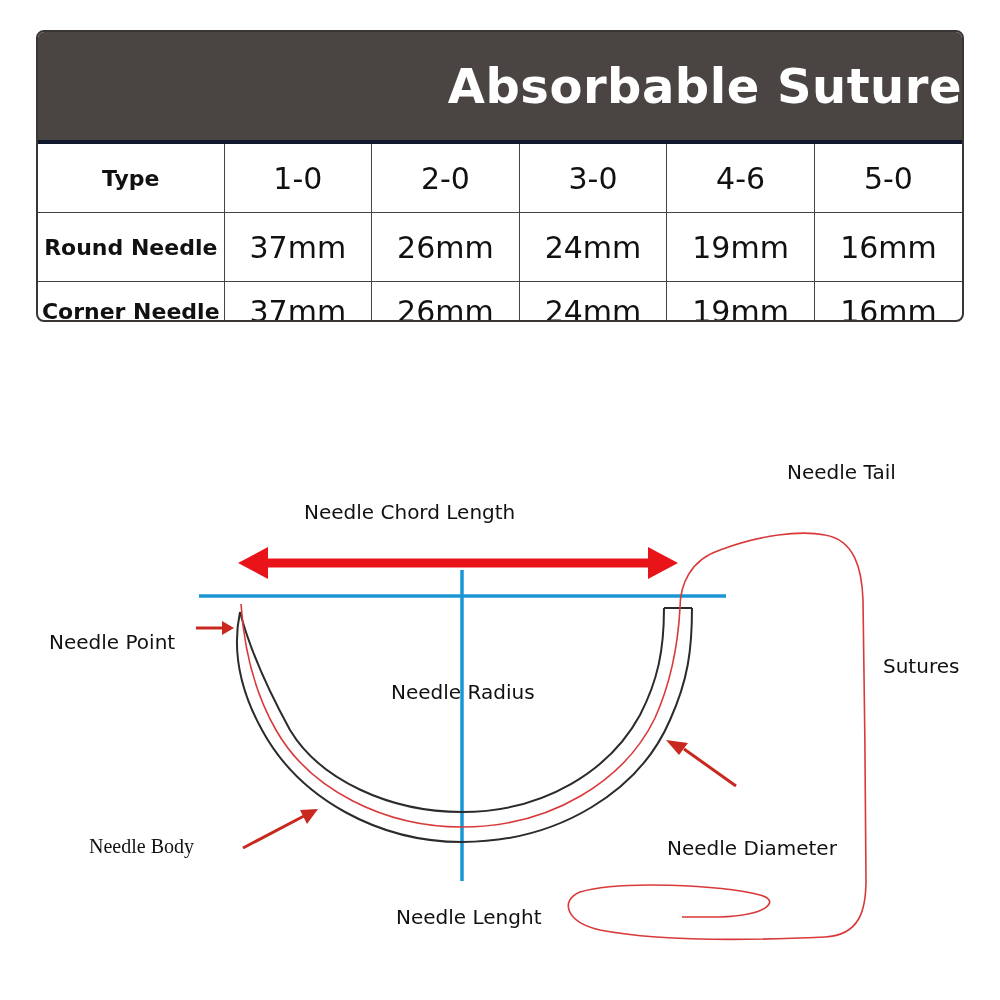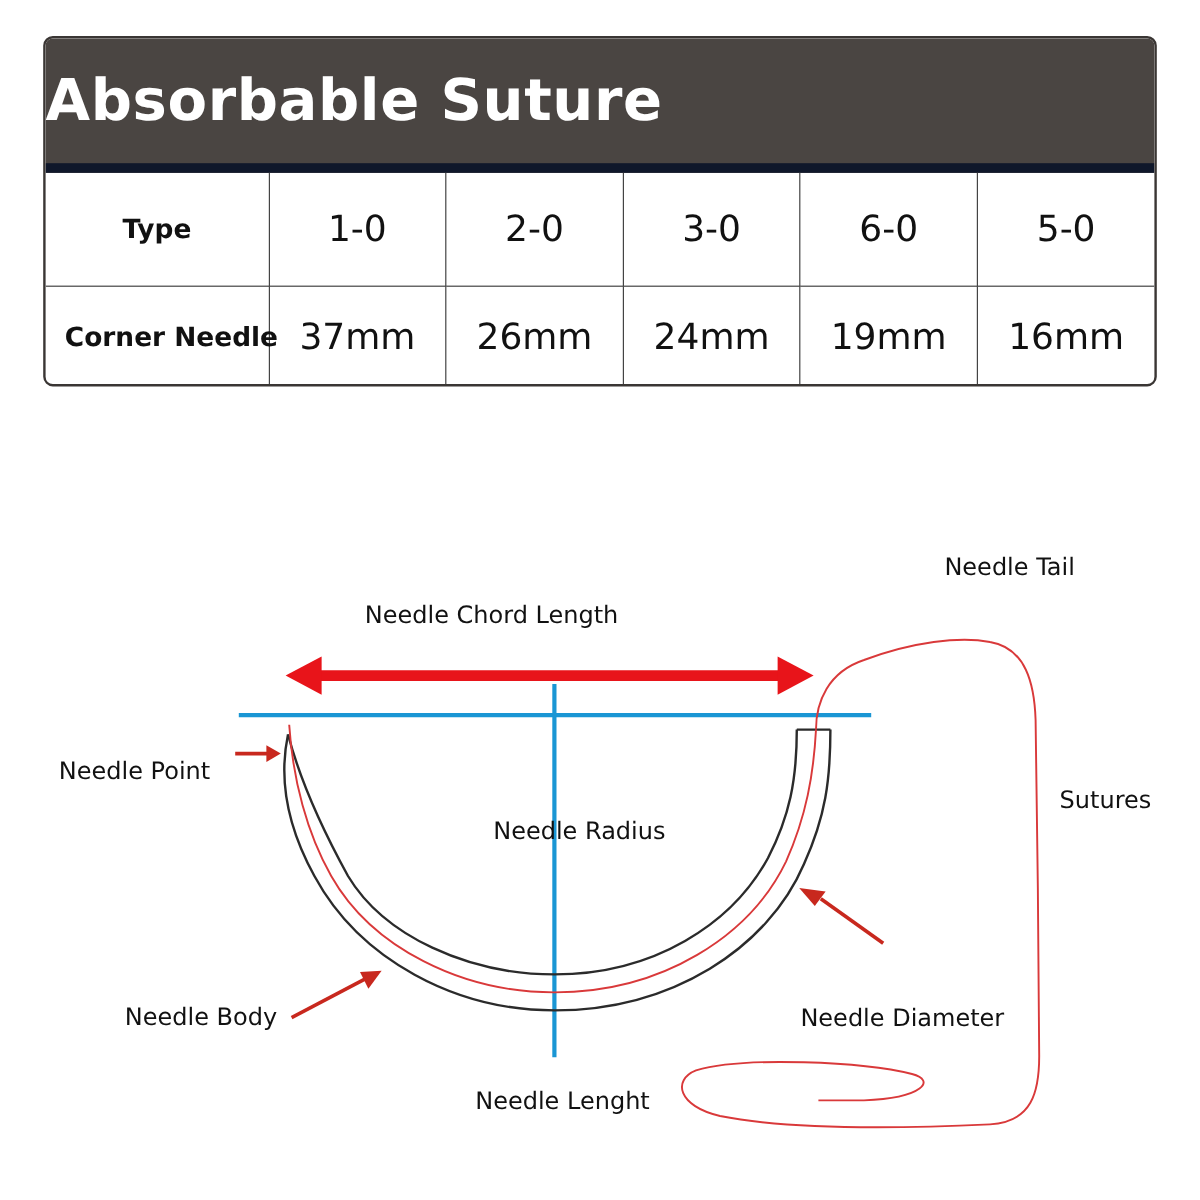--- a/index.html
+++ b/index.html
@@ -25,41 +25,41 @@
       border-radius: 8px;
       overflow: hidden;
       box-sizing: border-box;
       background: #ffffff;
     }
     .table-header {
       height: 112px;
       background: #4a4542;
       display: flex;
       align-items: center;
-      justify-content: flex-start;
-      border-bottom: 8px solid #0f172a;
+      justify-content: flex-end;
+      border-bottom: 4px solid #0f172a;
       box-sizing: border-box;
     }
     .table-title {
       color: #ffffff;
       font-weight: bold;
       font-size: 48px;
       letter-spacing: 0.5px;
     }
     table.grid {
       width: 100%;
       border-collapse: collapse;
       table-layout: fixed;
     }
     table.grid td {
       border-right: 1.5px solid #444;
       border-bottom: 1.5px solid #444;
       text-align: center;
       vertical-align: middle;
-      padding: 16px;
+      padding: 3px;
       font-size: 30px;
       color: #111;
     }
     table.grid td:last-child { border-right: none; }
     table.grid tr:last-child td { border-bottom: none; }
     table.grid tr.r-type td { height: 62px; }
     table.grid tr.r-round td { height: 62px; }
     table.grid tr.r-corner td { height: 52px; }
     table.grid td.rowhead {
       font-weight: bold;
@@ -98,22 +98,30 @@
         <col>
         <col>
         <col>
     </colgroup>
     <tbody>
         <tr class="r-type">
       <td class="rowhead">Type</td>
       <td>1-0</td>
       <td>2-0</td>
       <td>3-0</td>
-      <td>6-0</td>
+      <td>4-6</td>
       <td>5-0</td>
+    </tr>
+    <tr class="r-round">
+      <td class="rowhead">Round Needle</td>
+      <td>37mm</td>
+      <td>26mm</td>
+      <td>24mm</td>
+      <td>19mm</td>
+      <td>16mm</td>
     </tr>
     <tr class="r-corner">
       <td class="rowhead">Corner Needle</td>
       <td>37mm</td>
       <td>26mm</td>
       <td>24mm</td>
       <td>19mm</td>
       <td>16mm</td>
     </tr>
   </tbody>
@@ -154,17 +162,17 @@
     <g>
       <line x1="736" y1="786" x2="684" y2="749" stroke="#c8281e" stroke-width="3"></line>
       <polygon points="666,740 679,755 688,743" fill="#c8281e"></polygon>
     </g>
   </svg>
 
   <span class="label" style="left:787px; top:460px;">Needle Tail</span>
   <span class="label" style="left:304px; top:500px;">Needle Chord Length</span>
   <span class="label" style="left:49px; top:614px;margin-top:16px;">Needle Point</span>
   <span class="label" style="left:883px; top:654px;">Sutures</span>
-  <span class="label" style="left:391px; top:680px;margin-left:20px;">Needle Radius</span>
+  <span class="label" style="left:391px; top:680px;">Needle Radius</span>
   <span class="label" style="left:667px; top:800px;margin-top:36px;">Needle Diameter</span>
-  <span class="label" style="left:104px; top:835px;">Needle Body</span>
+  <span class="label" style="left:89px; top:835px;font-family:Liberation Serif, serif;">Needle Body</span>
   <span class="label" style="left:396px; top:905px;">Needle Lenght</span>
 </div>
 
 </body></html>

